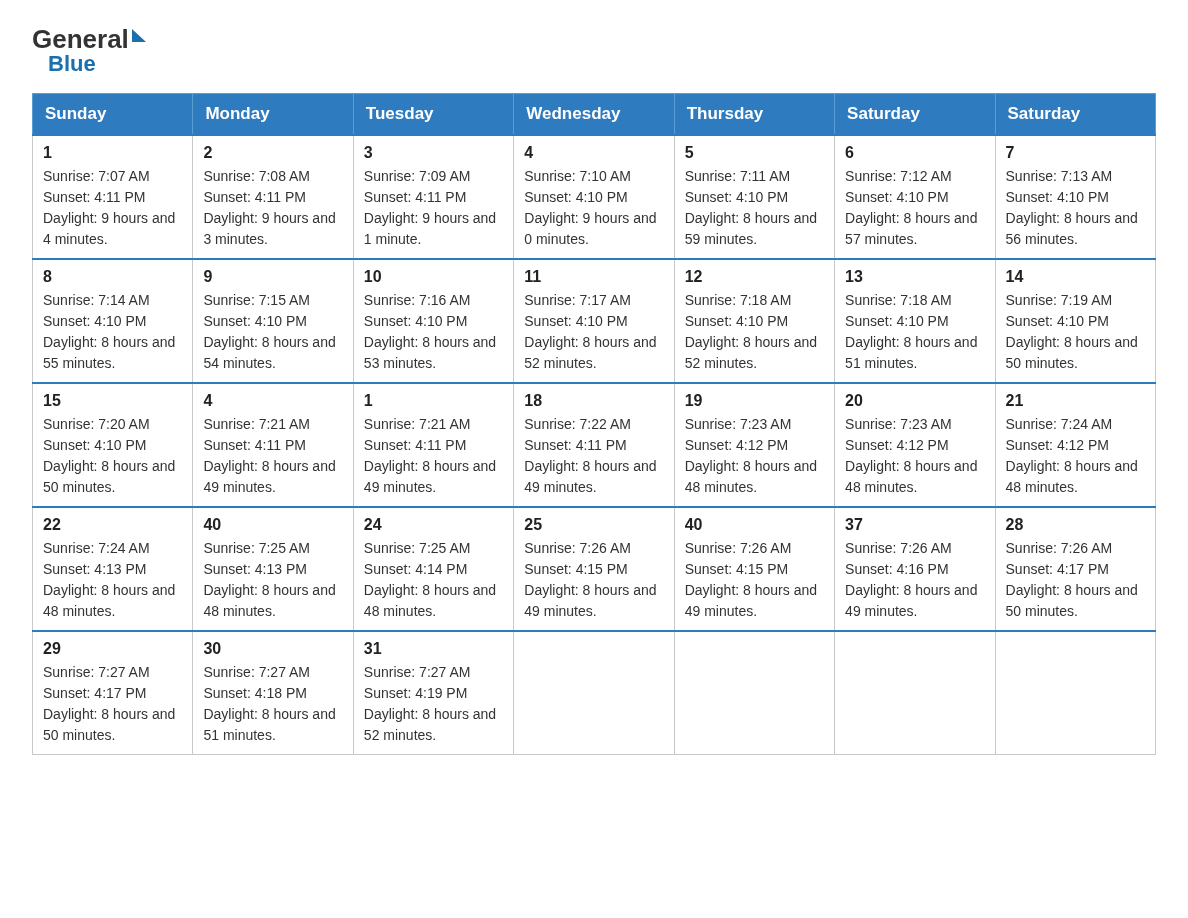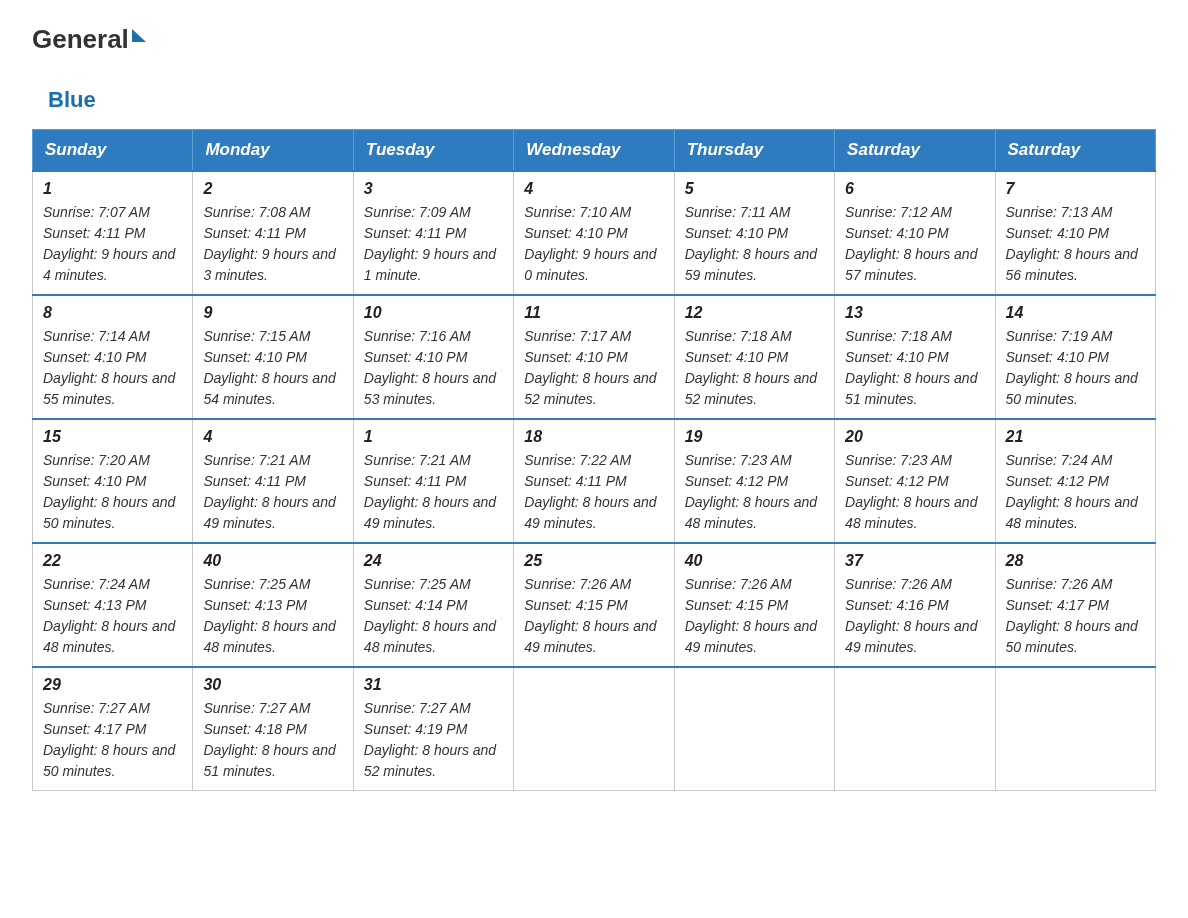--- a/index.html
+++ b/index.html
@@ -13,41 +13,39 @@
     .header-area {
       display: flex;
       justify-content: space-between;
       align-items: flex-start;
       margin-bottom: 16px;
     }
     .logo {
       display: flex;
       flex-direction: column;
       align-items: flex-start;
-      gap: 36px;
     }
     .title-area {
       text-align: right;
     }
     .main-title {
       font-size: 52px;
       font-weight: bold;
       color: #222;
       line-height: 1.1;
     }
     .subtitle {
       font-size: 20px;
       color: #444;
       margin-top: 4px;
     }
     .calendar {
       width: 100%;
       border-collapse: collapse;
       border: 1px solid #b0b0b0;
-      font-style: italic;
     }
     .calendar th {
       background: #2e7bbf;
       color: #fff;
       font-size: 17px;
       font-weight: bold;
       padding: 10px 12px;
       text-align: left;
       border: 1px solid #5a9fd4;
     }

